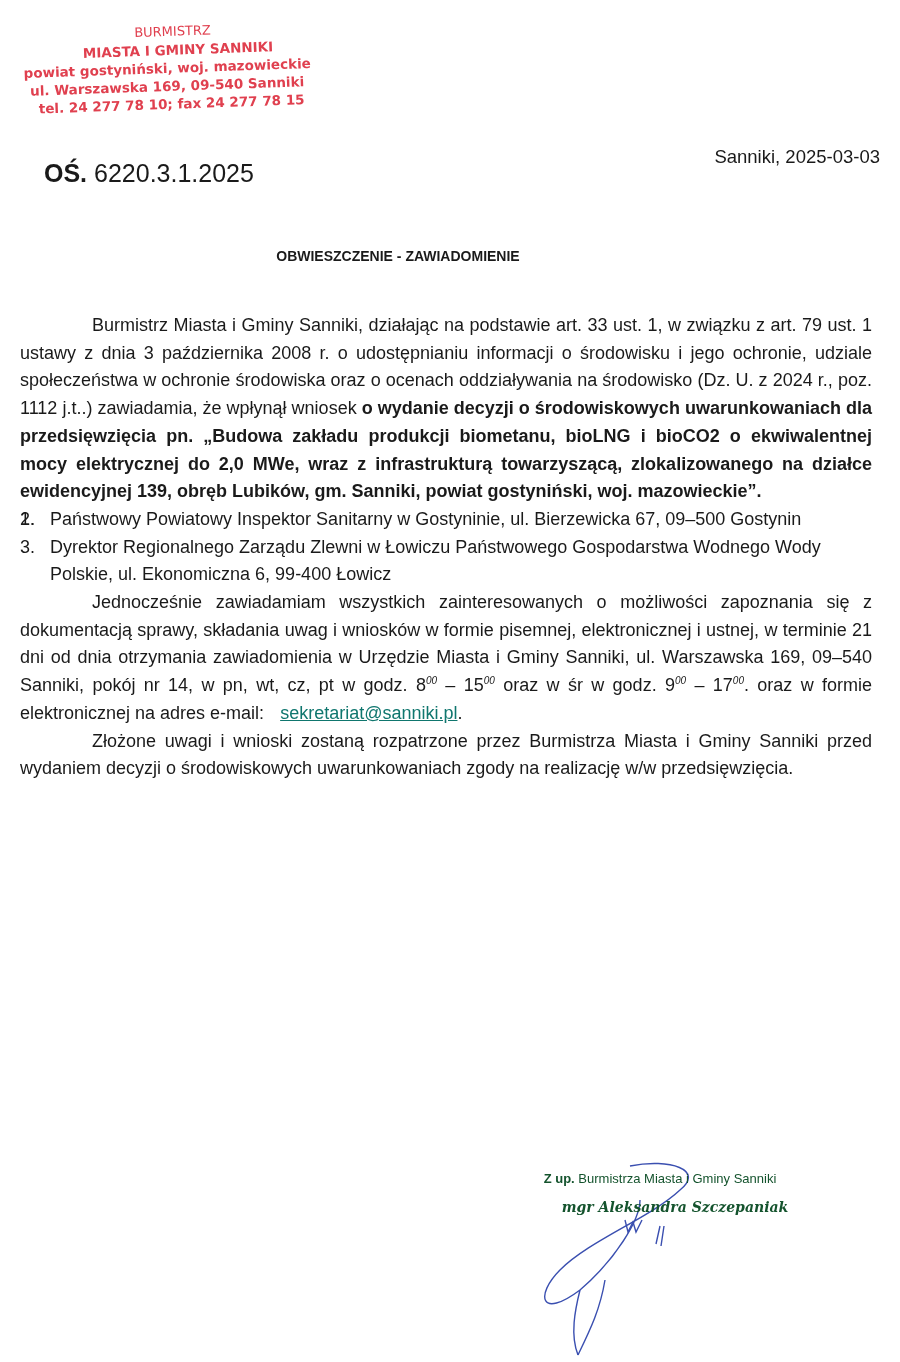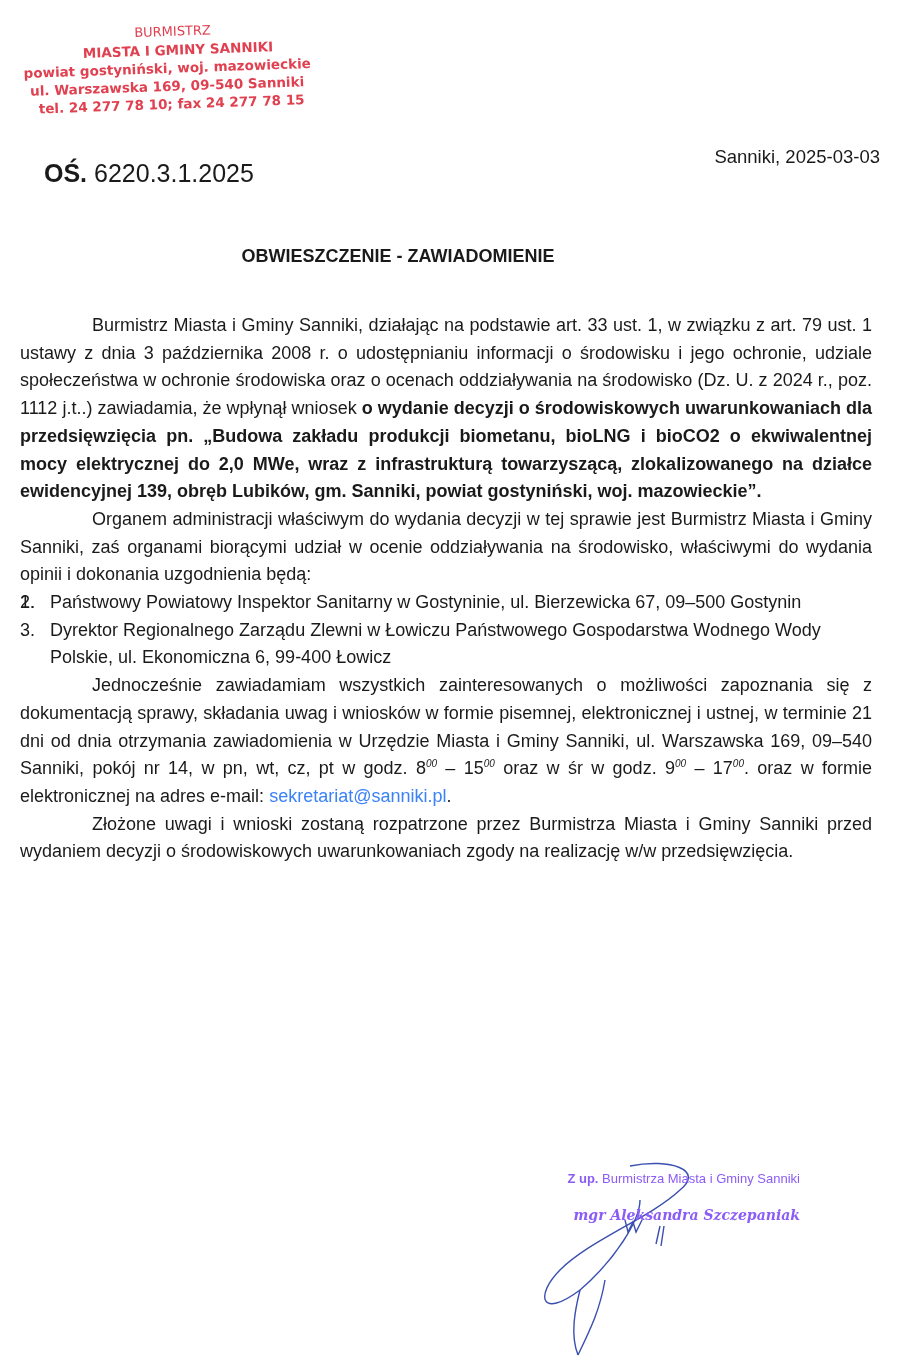--- a/index.html
+++ b/index.html
@@ -11,34 +11,34 @@
   .stamp div { white-space: nowrap; }
   .stamp .l1 { padding-left: 112px; font-weight: normal; font-size: 13px; }
   .stamp .l2 { padding-left: 60px; }
   .stamp .l3 { padding-left: 0; }
   .stamp .l4 { padding-left: 6px; }
   .stamp .l5 { padding-left: 14px; }
   .date { position: absolute; right: 20px; top: 116px; font-size: 18.5px; margin-top: 30px; }
   .refno { position: absolute; left: 44px; top: 159px; font-size: 25px; }
   .refno b { font-weight: bold; }
   .title { position: absolute; left: 0; width: 796px; top: 243px; text-align: center;
-           font-size: 18px; font-weight: bold; line-height: 27px; }
+           font-size: 14px; font-weight: bold; line-height: 27px; }
   .body { position: absolute; left: 20px; width: 852px; top: 312px; font-size: 18px;
           line-height: 27.7px; text-align: justify; }
   .body p { margin: 0; text-indent: 72px; }
   .body b { font-weight: bold; margin-top: 26px; }
   .list { margin: 0; padding: 0; list-style: none; }
   .list li { position: relative; padding-left: 30px; text-align: left; }
   .list .num { position: absolute; left: 0; top: 0; }
-  .link { color: #3b82f6; }
+  .link { text-decoration: underline; color: #0f766e; margin-left: 11px; }
   sup { font-size: 10px; line-height: 0; font-style: italic; }
-  .sign { position: absolute; left: 520px; top: 1170px; width: 280px; color: #8b5cf6;
-          font-size: 13px; line-height: 18px; text-align: right; }
+  .sign { position: absolute; left: 520px; top: 1170px; width: 280px; color: #14532d;
+          font-size: 13px; line-height: 18px; text-align: center; }
   .sign .name { font-family: "DejaVu Serif", serif; font-style: italic; font-weight: bold;
-                font-size: 14px; margin-top: 18px; padding-left: 30px; }
+                font-size: 14px; margin-top: 10px; padding-left: 30px; }
   .sig-svg { position: absolute; left: 520px; top: 1160px; }
 </style>
 </head>
 <body>
 
 <div class="stamp">
   <div class="l1">BURMISTRZ</div>
   <div class="l2">MIASTA I GMINY SANNIKI</div>
   <div class="l3">powiat gostyniński, woj. mazowieckie</div>
   <div class="l4">ul. Warszawska 169, 09-540 Sanniki</div>
@@ -51,21 +51,20 @@
   <b>OŚ.</b>
   <span>6220.3.1.2025</span>
 </div>
 
 <div class="title">
   <div>OBWIESZCZENIE - ZAWIADOMIENIE</div>
 </div>
 
 <div class="body">
   <p><span>Burmistrz Miasta i Gminy Sanniki, działając na podstawie art. 33 ust. 1, w związku z art. 79 ust. 1 ustawy z dnia 3 października 2008 r. o udostępnianiu informacji o środowisku i jego ochronie, udziale społeczeństwa w ochronie środowiska oraz o ocenach oddziaływania na środowisko (Dz. U. z 2024 r., poz. 1112 j.t..) zawiadamia, że wpłynął wniosek </span><b>o wydanie decyzji o środowiskowych uwarunkowaniach dla przedsięwzięcia pn. „Budowa zakładu produkcji biometanu, bioLNG i bioCO2 o ekwiwalentnej mocy elektrycznej do 2,0 MWe, wraz z infrastrukturą towarzyszącą, zlokalizowanego na działce ewidencyjnej 139, obręb Lubików,  gm. Sanniki, powiat gostyniński, woj. mazowieckie”.</b></p>
-  <p>Organem administracji właściwym do wydania decyzji w tej sprawie jest Burmistrz Miasta i Gminy Sanniki, zaś organami biorącymi udział w ocenie oddziaływania na środowisko, właściwymi do wydania opinii i dokonania uzgodnienia będą:</p>
   <ul class="list">
     <li><span class="num">1.</span></li>
     <li><span class="num">2.</span><span>Państwowy Powiatowy Inspektor Sanitarny w Gostyninie, ul. Bierzewicka 67, 09–500 Gostynin</span></li>
     <li><span class="num">3.</span><span>Dyrektor Regionalnego Zarządu Zlewni w Łowiczu Państwowego Gospodarstwa Wodnego Wody Polskie, ul. Ekonomiczna 6, 99-400 Łowicz</span></li>
   </ul>
   <p><span>Jednocześnie zawiadamiam wszystkich zainteresowanych o możliwości zapoznania się z dokumentacją sprawy, składania uwag i wniosków w formie pisemnej, elektronicznej i ustnej, w terminie 21 dni od dnia otrzymania zawiadomienia w Urzędzie Miasta i Gminy Sanniki, ul. Warszawska 169, 09–540 Sanniki, pokój nr 14, w pn, wt, cz, pt w godz. </span><span>8</span><sup>00</sup><span> – </span><span>15</span><sup>00</sup><span> oraz w śr w godz. </span><span>9</span><sup>00</sup><span> – </span><span>17</span><sup>00</sup><span>. oraz w formie elektronicznej na adres e-mail: </span><a class="link">sekretariat@sanniki.pl</a><span>.</span></p>
   <p>Złożone uwagi i wnioski zostaną rozpatrzone przez Burmistrza Miasta i Gminy Sanniki przed wydaniem decyzji o środowiskowych uwarunkowaniach zgody na realizację w/w przedsięwzięcia.</p>
 </div>
 
 <svg class="sig-svg" width="200" height="200" viewBox="0 0 200 200">

